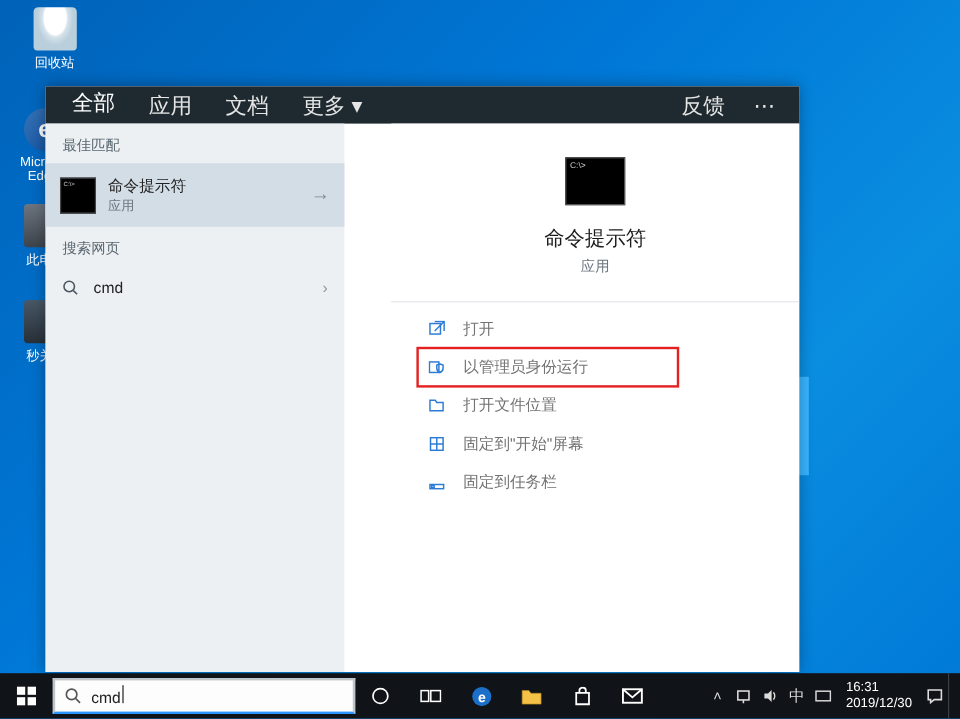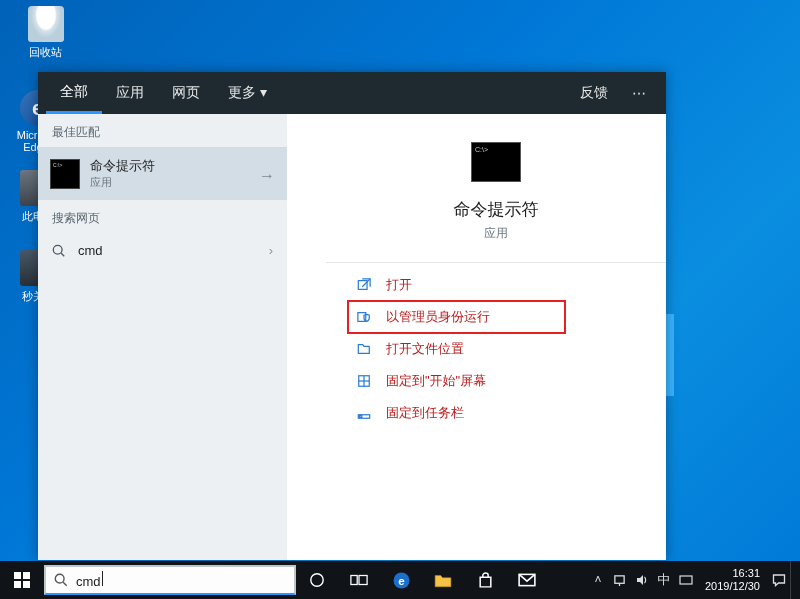--- a/index.html
+++ b/index.html
@@ -26,22 +26,22 @@
       position: absolute; right: 126px; top: 314px; width: 40px; height: 82px;
       background: #38b4ff;
     }
     
     .search-panel {
       position: absolute; left: 38px; top: 72px; width: 628px; height: 488px;
       background: #fff; box-shadow: 0 0 12px rgba(0,0,0,.35);
       display: flex; flex-direction: column;
     }
     .sp-top {
-      height: 42px; background: #1f2a30; color: #e5e5e5;
-      display: flex; align-items: center; font-size: 14px;
+      height: 31px; background: #1f2a30; color: #e5e5e5;
+      display: flex; align-items: center; font-size: 18px;
       padding: 0 8px;
     }
     .sp-tab { padding: 0 14px; height: 42px; display: flex; align-items: center; cursor: pointer; color:#e5e5e5;}
     .sp-tab.active { border-bottom: 3px solid #2c96ff; color:#fff; }
     .sp-top-spacer { flex: 1; }
     .sp-more-dots { color:#e5e5e5; letter-spacing:2px; padding:0 10px;}
     .sp-body { flex: 1; display: flex; gap: 39px; }
     .sp-left { width: 257px; background: #edf0f3; display: flex; flex-direction: column;}
     .sp-right { flex: 1; background: #fff; }
     .sp-section-label { font-size: 12px; color: #5a6770; padding: 10px 14px 6px;}
@@ -64,21 +64,21 @@
     }
     .search-web .sw-icon { width:16px; margin-right:10px; color:#4b5660;}
     .search-web .sw-chevron { position:absolute; right:14px; color:#8b97a0;}
     .sp-right-inner { display:flex; flex-direction:column; align-items:center; padding-top:28px;}
     .preview-icon { width:50px; height:40px; background:#000; border:1px solid #555; position:relative;}
     .preview-icon::after{content:"C:\\>"; color:#ccc; font-size:7px; position:absolute; top:3px; left:3px;}
     .preview-title { font-size:17px; color:#1a1a1a; margin-top:16px;}
     .preview-sub { font-size:12px; color:#6b7680; margin-top:4px;}
     .divider { width: 340px; height:1px; background:#e4e7ea; margin:20px 0 6px;}
     .actions { width:100%; padding-left:22px;}
-    .action { display:flex; align-items:center; height:32px; font-size:13px; color:#b91c1c; cursor:pointer; padding:0 8px;}
+    .action { display:flex; align-items:center; height:32px; font-size:13px; color:#737373; cursor:pointer; padding:0 8px;}
     .action .a-icon { width:16px; height:16px; margin-right:14px; color:#2c7cd6; display:flex; align-items:center; justify-content:center;}
     .action.highlighted { outline: 2px solid #e42020; outline-offset:-1px; padding-right: 75px; display:inline-flex;}
     
     .taskbar {
       position: absolute; left:0; right:0; bottom:0; height:38px;
       background:#101318; display:flex; align-items:center; color:#fff;
     }
     .tb-start { width:44px; height:38px; display:flex; align-items:center; justify-content:center; cursor:pointer;}
     .tb-start svg { width:16px; height:16px; }
     .tb-search {
@@ -88,21 +88,21 @@
     }
     .tb-search .s-icon { width:14px; margin-right:8px; color:#555;}
     .tb-search .s-text { flex:1; }
     .tb-search .s-cursor { width:1px; height:15px; background:#222; display:inline-block; margin-left:1px; animation:blink 1s step-end infinite;}
     @keyframes blink { 50% { opacity:0; } }
     .tb-icons { display:flex; align-items:center; height:100%; }
     .tb-ico { width:42px; height:38px; display:flex; align-items:center; justify-content:center; cursor:pointer; color:#fff;}
     .tb-spacer { flex:1; }
     .tb-tray { display:flex; align-items:center; height:100%; padding-right:4px;}
     .tray-ico { width:22px; height:38px; display:flex; align-items:center; justify-content:center; font-size:12px; color:#ddd; cursor:pointer;}
-    .tb-clock { text-align:right; font-size:11px; line-height:13px; padding:0 8px; color:#fff; cursor:pointer;}
+    .tb-clock { text-align:left; font-size:11px; line-height:13px; padding:0 8px; color:#fff; cursor:pointer;}
     .tb-showdesk { width:6px; height:38px; border-left:1px solid #3a3f45;}
     svg { display:block; }
   </style>
 </head>
 <body>
 
 <div class="desktop">
   <div class="desktop-icon di-recycle">
     <div class="di-img"></div>
     <div>回收站</div>
@@ -120,21 +120,21 @@
     <div class="di-img"></div>
     <div>秒关...</div>
   </div>
 
   <div class="accent-block"></div>
 
   <div class="search-panel">
     <div class="sp-top">
       <div class="sp-tab active">全部</div>
       <div class="sp-tab">应用</div>
-      <div class="sp-tab">网页</div>
+      <div class="sp-tab">文档</div>
       <div class="sp-tab">更多 ▾</div>
       <div class="sp-top-spacer"></div>
       <div class="sp-tab">反馈</div>
       <div class="sp-more-dots">⋯</div>
     </div>
     <div class="sp-body">
       <div class="sp-left">
         <div class="sp-section-label">最佳匹配</div>
         <div class="best-match">
           <div class="bm-icon"></div>

